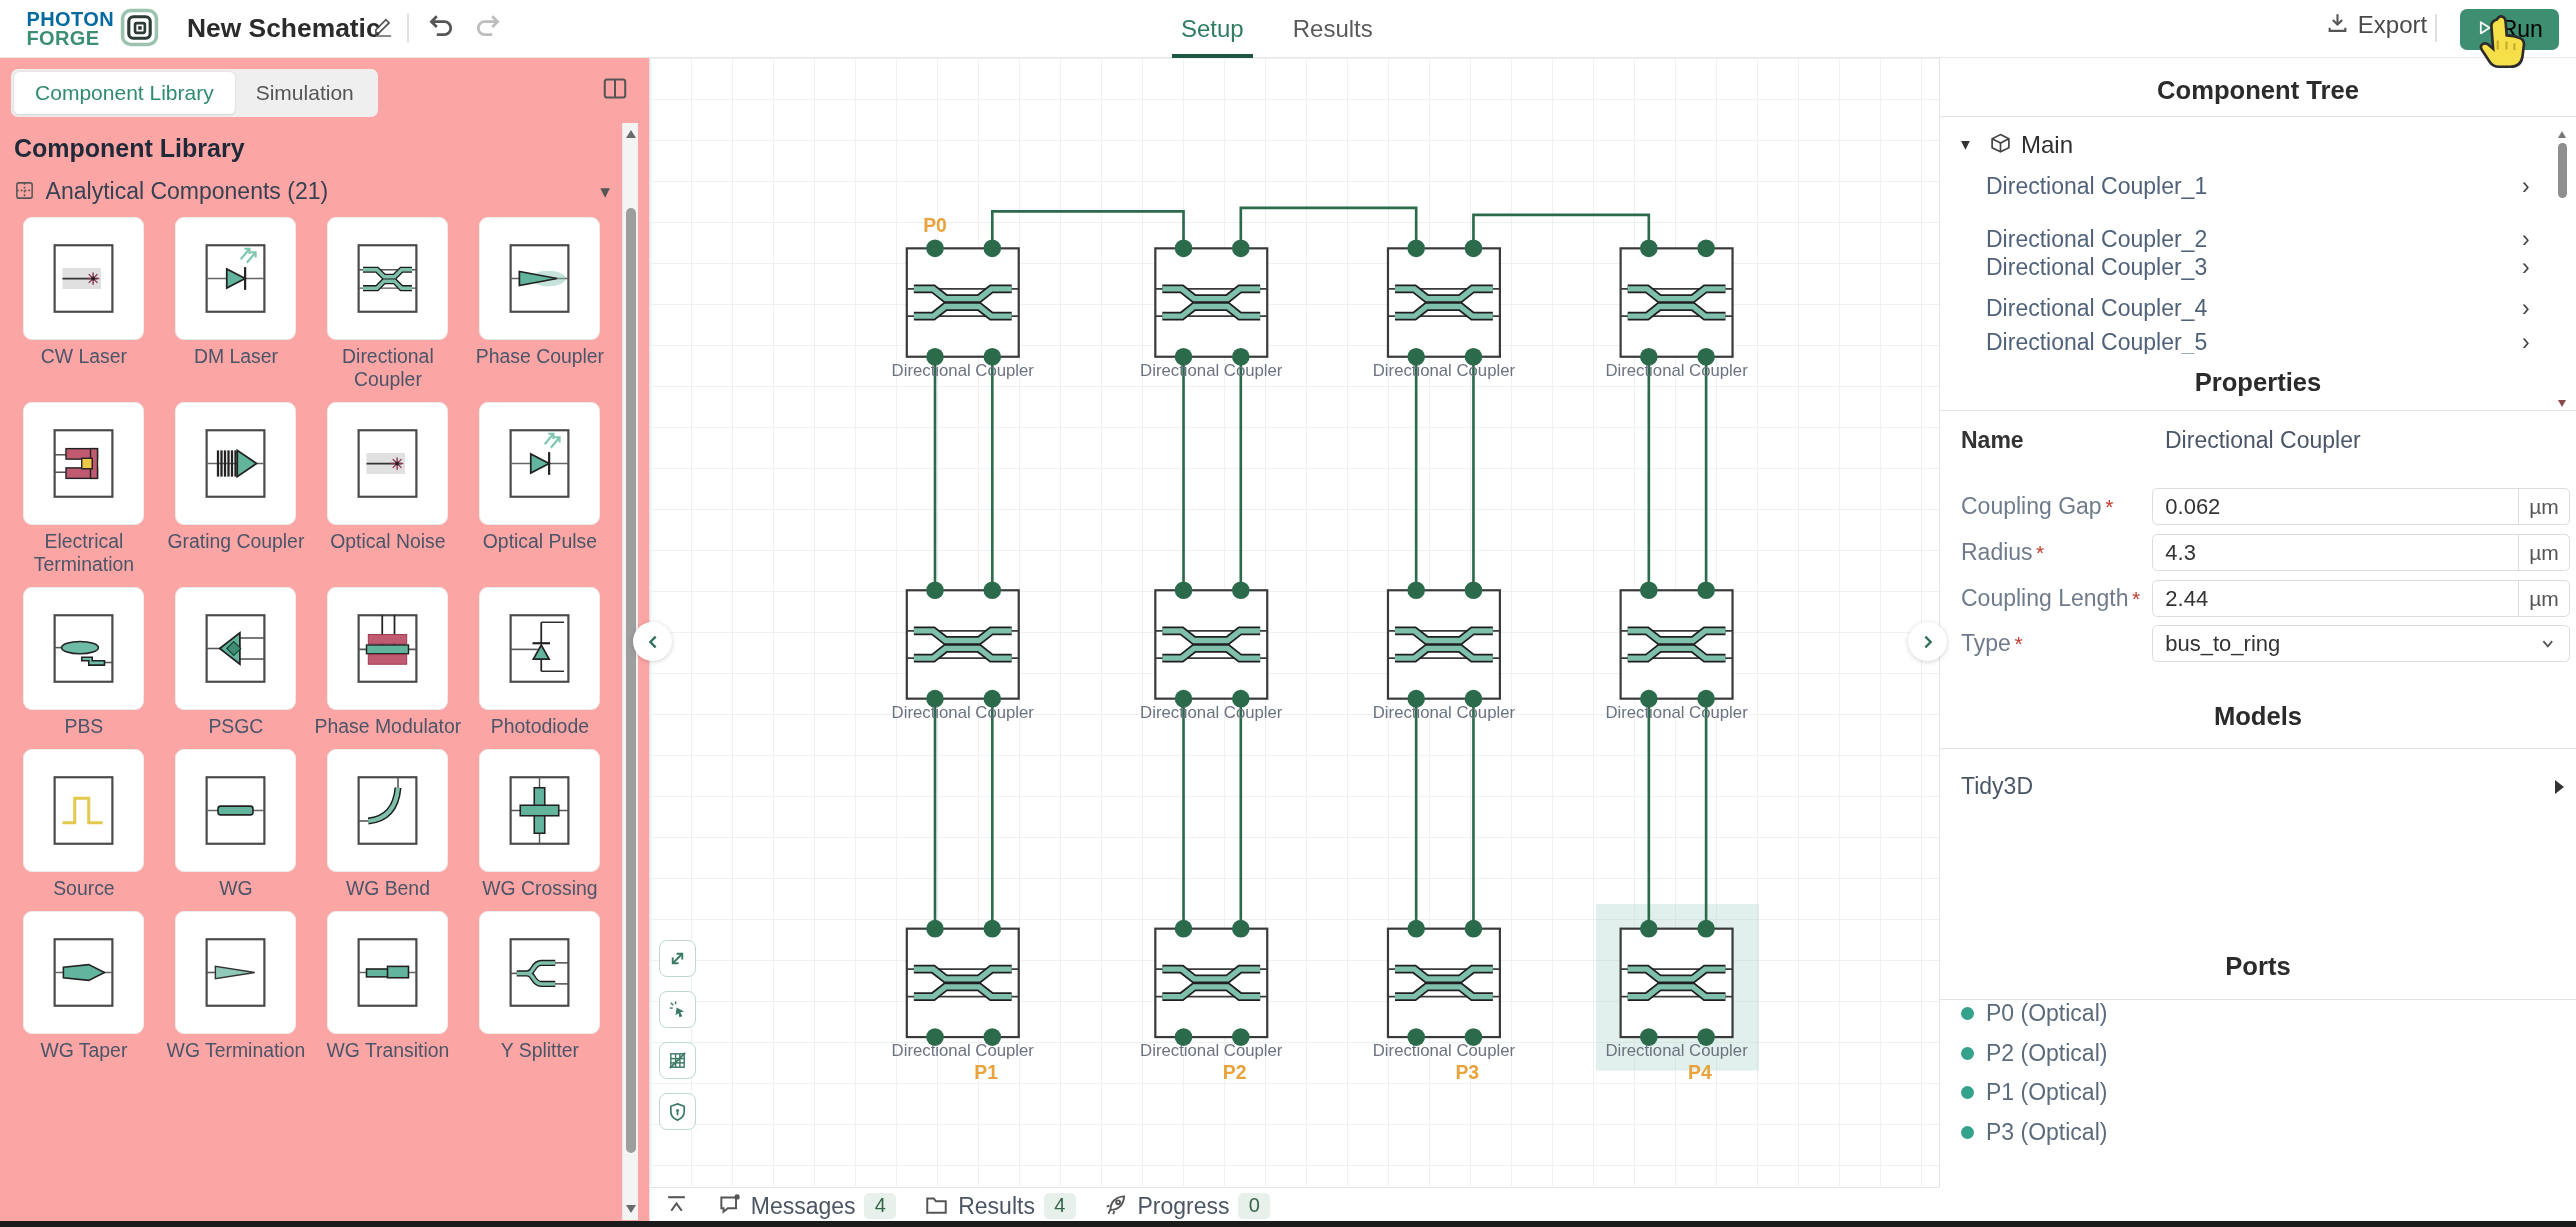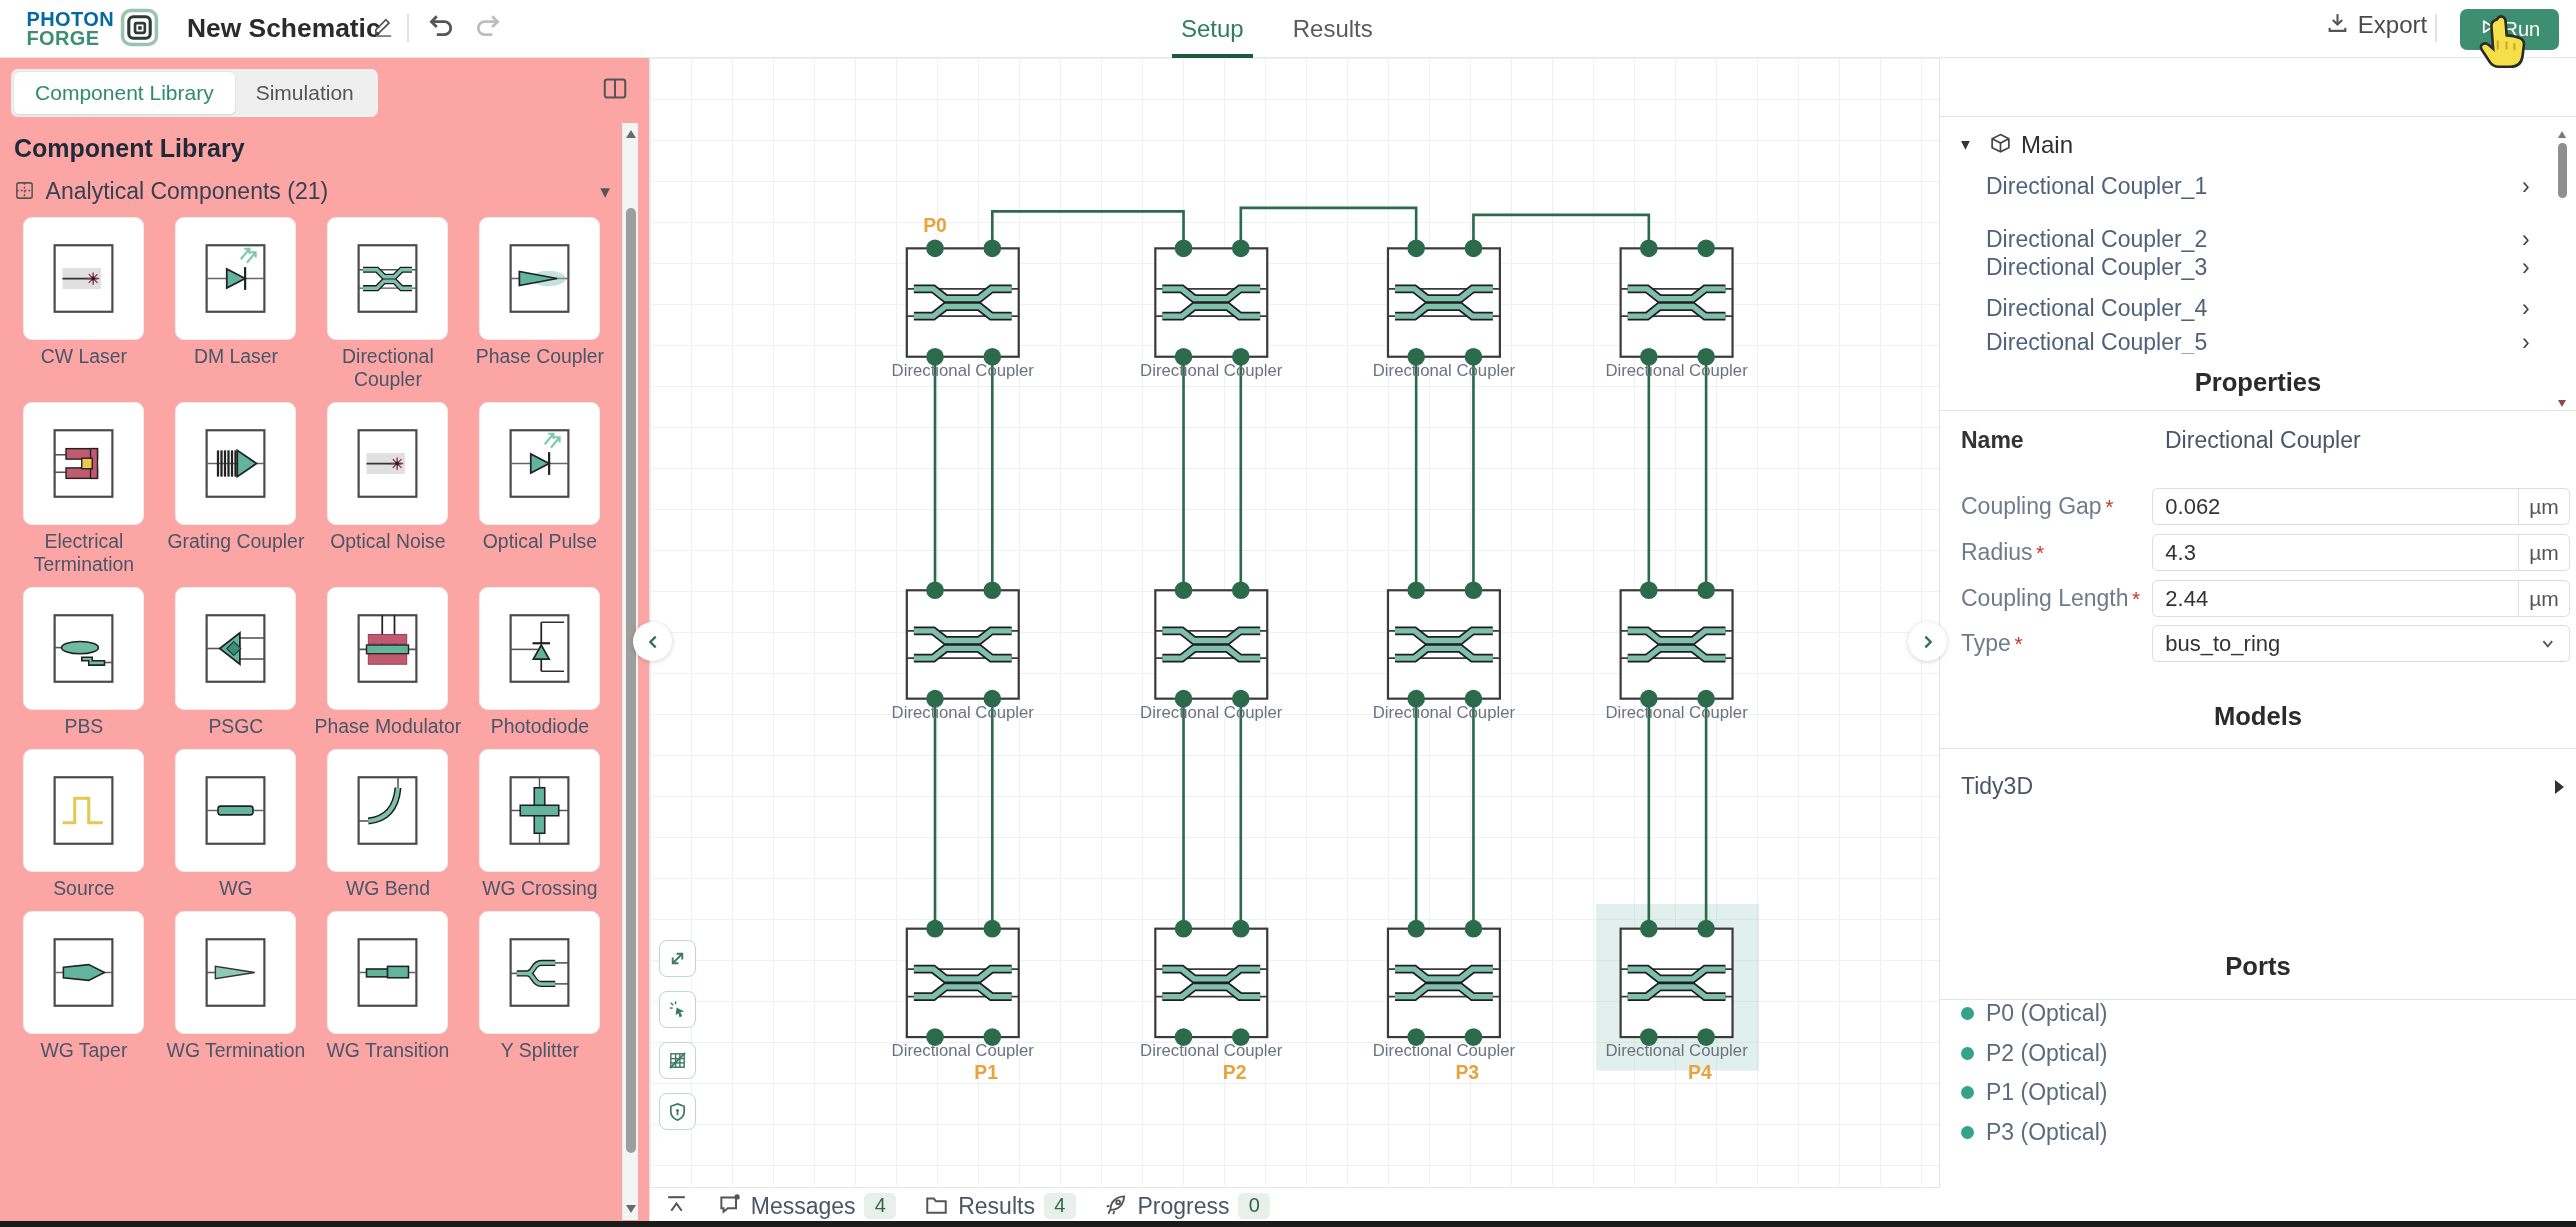--- a/index.html
+++ b/index.html
@@ -17,21 +17,21 @@
   .tb-divider { position:absolute; top:14px; width:1.8px; height:28px; background:#e0e0e0; }
   #undo-btn { position:absolute; left:425px; top:10.6px; cursor:pointer; }
   #redo-btn { position:absolute; left:474px; top:10.6px; cursor:pointer; }
   #top-tabs { position:absolute; left:1181px; top:0; height:58px; display:flex; gap:49px; }
   .top-tab { position:relative; height:58px; display:flex; align-items:center; font-size:24px; color:#5a5a5a; cursor:pointer; }
   .top-tab.active { color:#2e7d5f; }
   .top-tab.active:after { content:""; position:absolute; left:-8.8px; right:-8.8px; bottom:0; height:4.4px; background:#1f5840; }
   #export-btn { position:absolute; left:2326px; top:10.6px; display:flex; align-items:center; gap:8.8px;
     font-size:24px; color:#4a4a4a; cursor:pointer; }
   #run-btn { position:absolute; left:2460px; top:8.8px; width:99px; height:41px; border-radius:7px;
-    display:flex; align-items:center; justify-content:center; gap:7px; color:#ffffff; font-size:20px; cursor:pointer; }
+    display:flex; align-items:center; justify-content:center; gap:7px; color:#000000; font-size:23px; cursor:pointer; }
 
   
   #left-panel { position:absolute; left:0; top:58px; width:650px; height:1169px; background:#fca5a5;
     border-right:1.8px solid #e4e4e4; z-index:10; }
   #lib-tabs { position:absolute; left:10.6px; top:10.6px; background:#efefef; border-radius:7px; padding:3.5px; display:flex; }
   .lib-tab { padding:8.8px 21px; font-size:21px; color:#555; border-radius:5.3px; cursor:pointer; white-space:nowrap; }
   .lib-tab.active { background:#fff; color:#2e8b6f; box-shadow:0 0.9px 2.6px rgba(0,0,0,.12); }
   #panel-toggle { position:absolute; left:601px; top:17.6px; cursor:pointer; }
   #lib-heading { position:absolute; left:14px; top:76px; font-size:25px; font-weight:700; color:#1f2937; }
   #section-row { position:absolute; left:14px; top:120px; width:596px; display:flex; align-items:center; gap:10.6px; cursor:pointer; }
@@ -811,20 +811,21 @@
           </g>
         </svg></span>
       <span class="lbl">Progress</span>
       <span class="ft-badge">0</span>
     </div>
     <div style="position: absolute; left: 42px; bottom: -6.2px; width: 185px; height: 8px; background: rgb(17, 17, 17); z-index: 41;"></div>
   </div>
 <div id="bottom-strip"></div>
 
 <div id="right-panel">
+  <div class="rp-title" style="top:17.6px">Component Tree</div>
   <div class="rp-divider" style="top:58px"></div>
   <div id="tree-area">
       <div class="tree-row" style="top: 69px;">
         <span style="position:absolute;left:21px;color:#333;font-size:17.6px">▾</span>
         <span style="position:absolute;left:49px"><svg width="23" height="23" viewBox="0 0 22 22">
             <g fill="none" stroke="#444" stroke-width="1.6">
               <path d="M11 2.5 L19 6.5 V15 L11 19 L3 15 V6.5 Z"></path>
               <path d="M3 6.5 L11 10.5 L19 6.5"></path>
               <path d="M11 10.5 V19"></path>
             </g>

